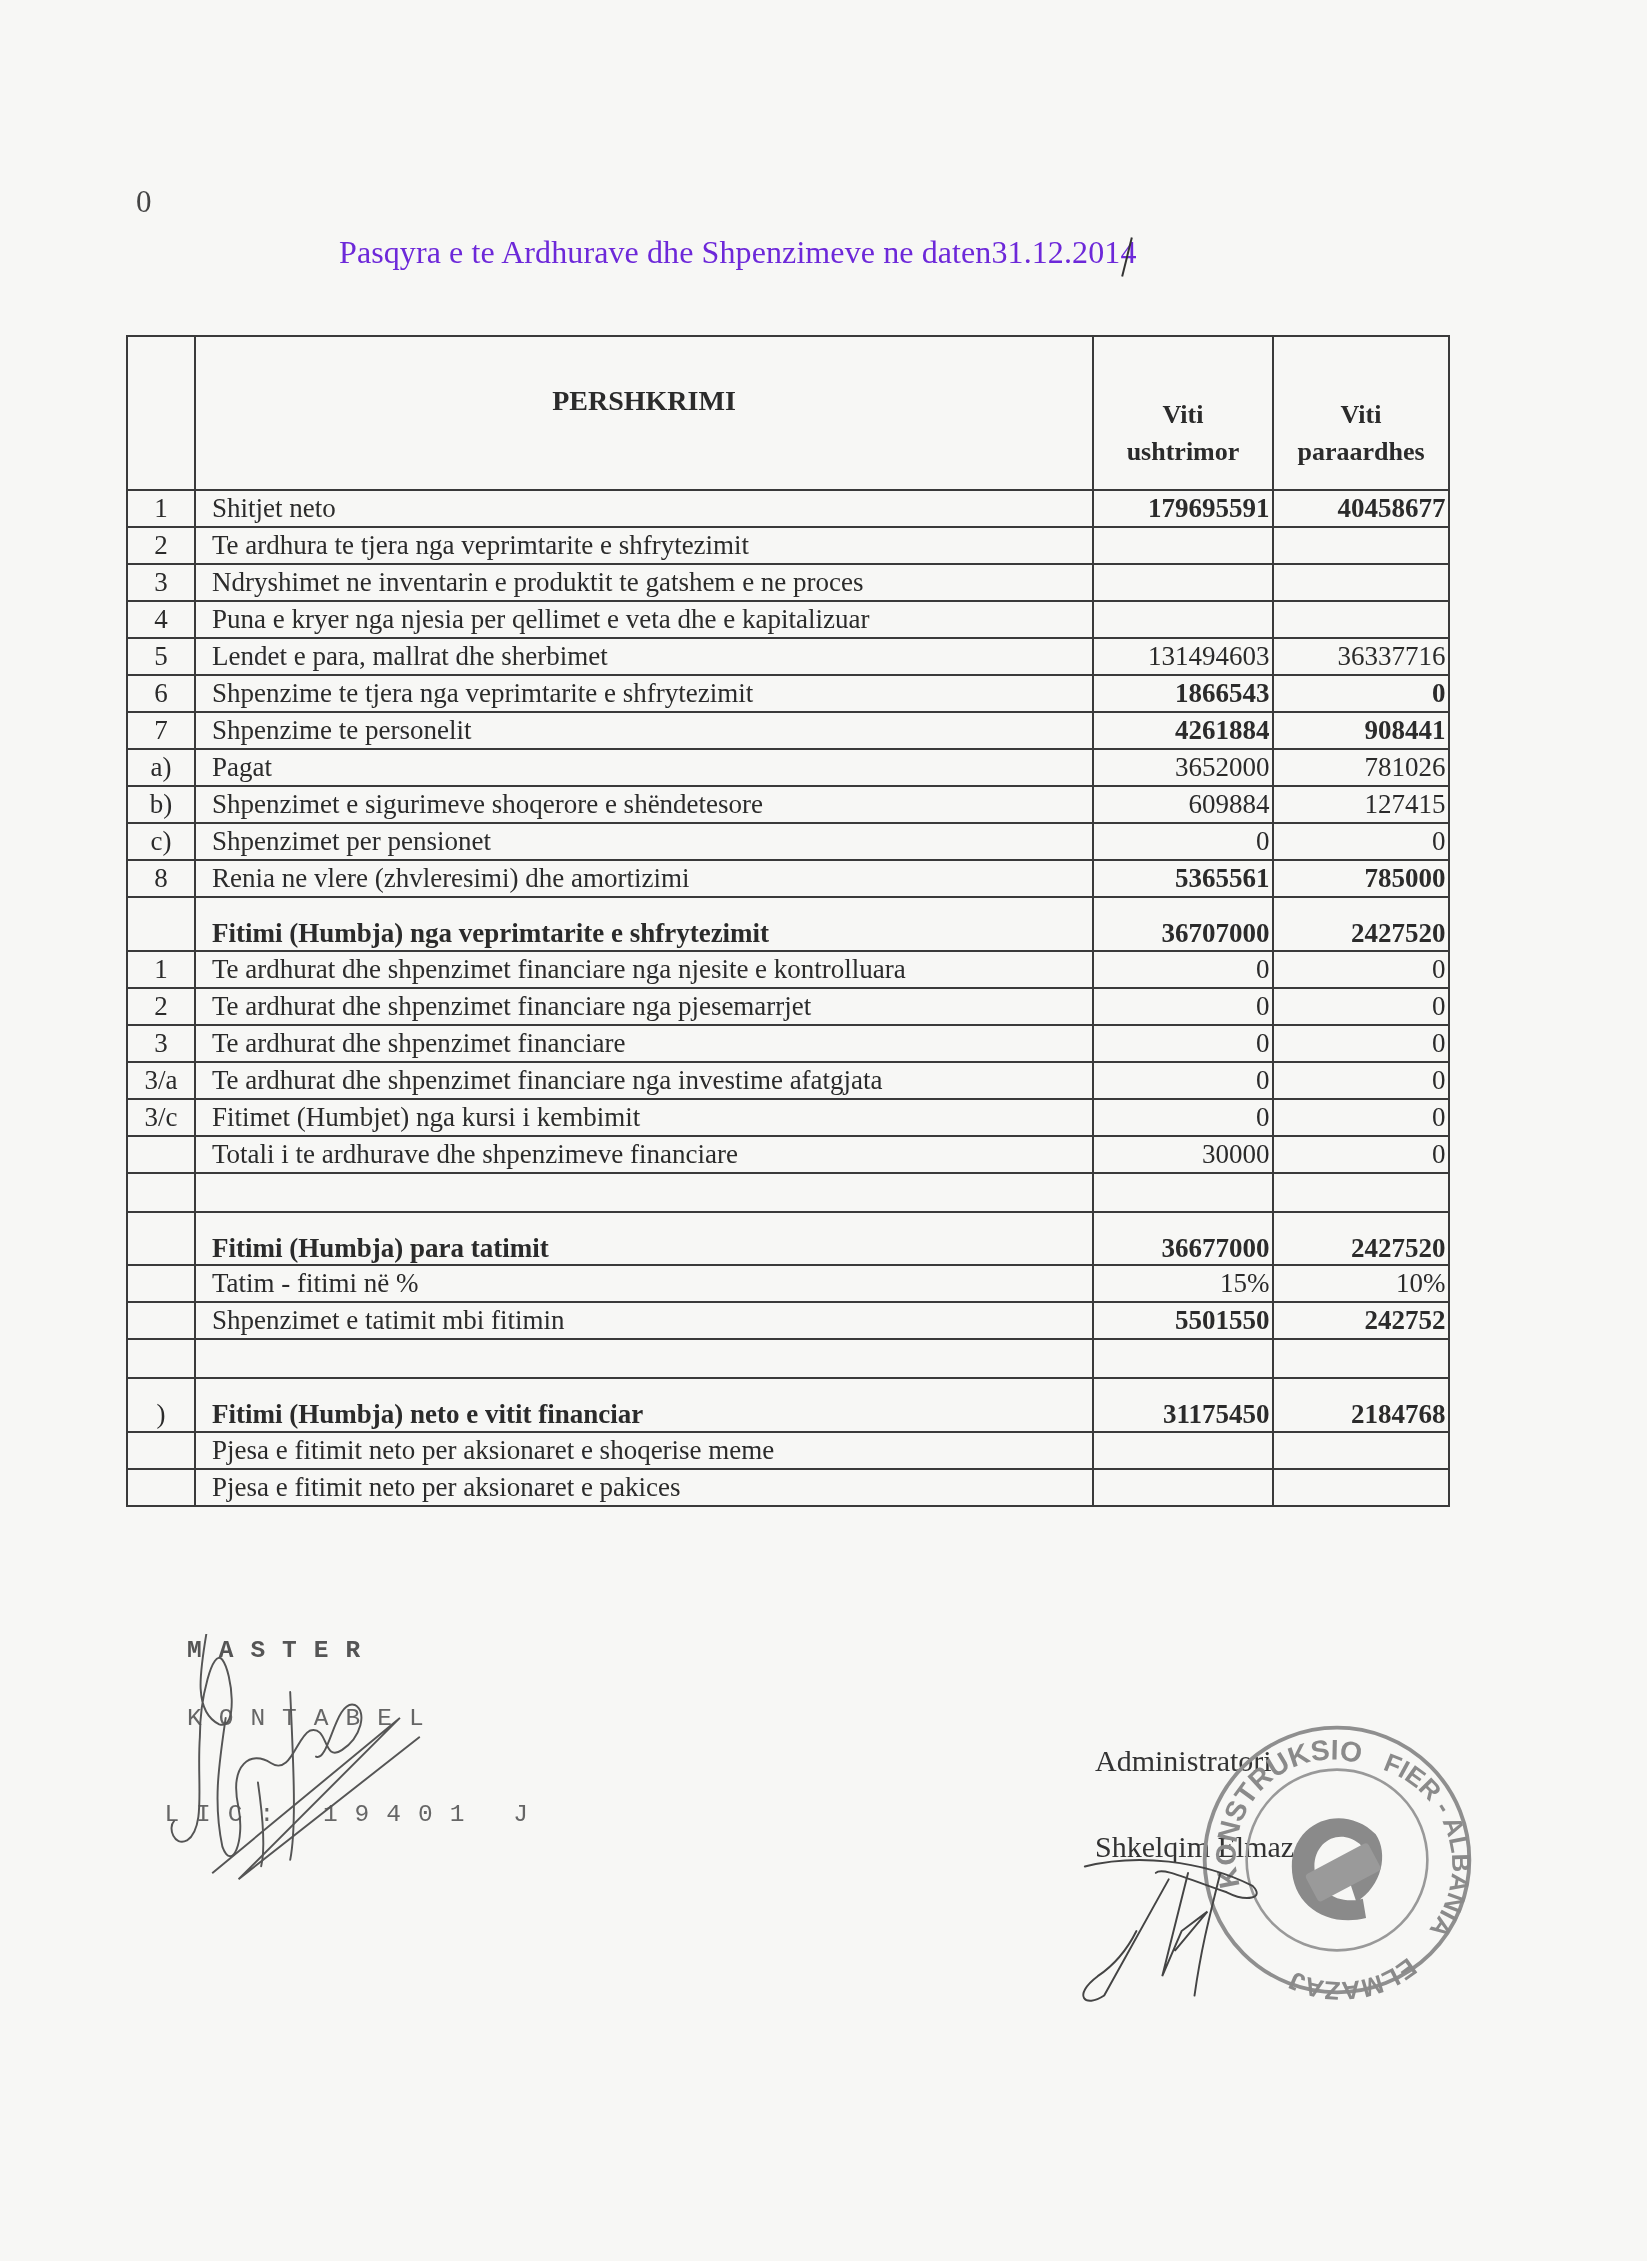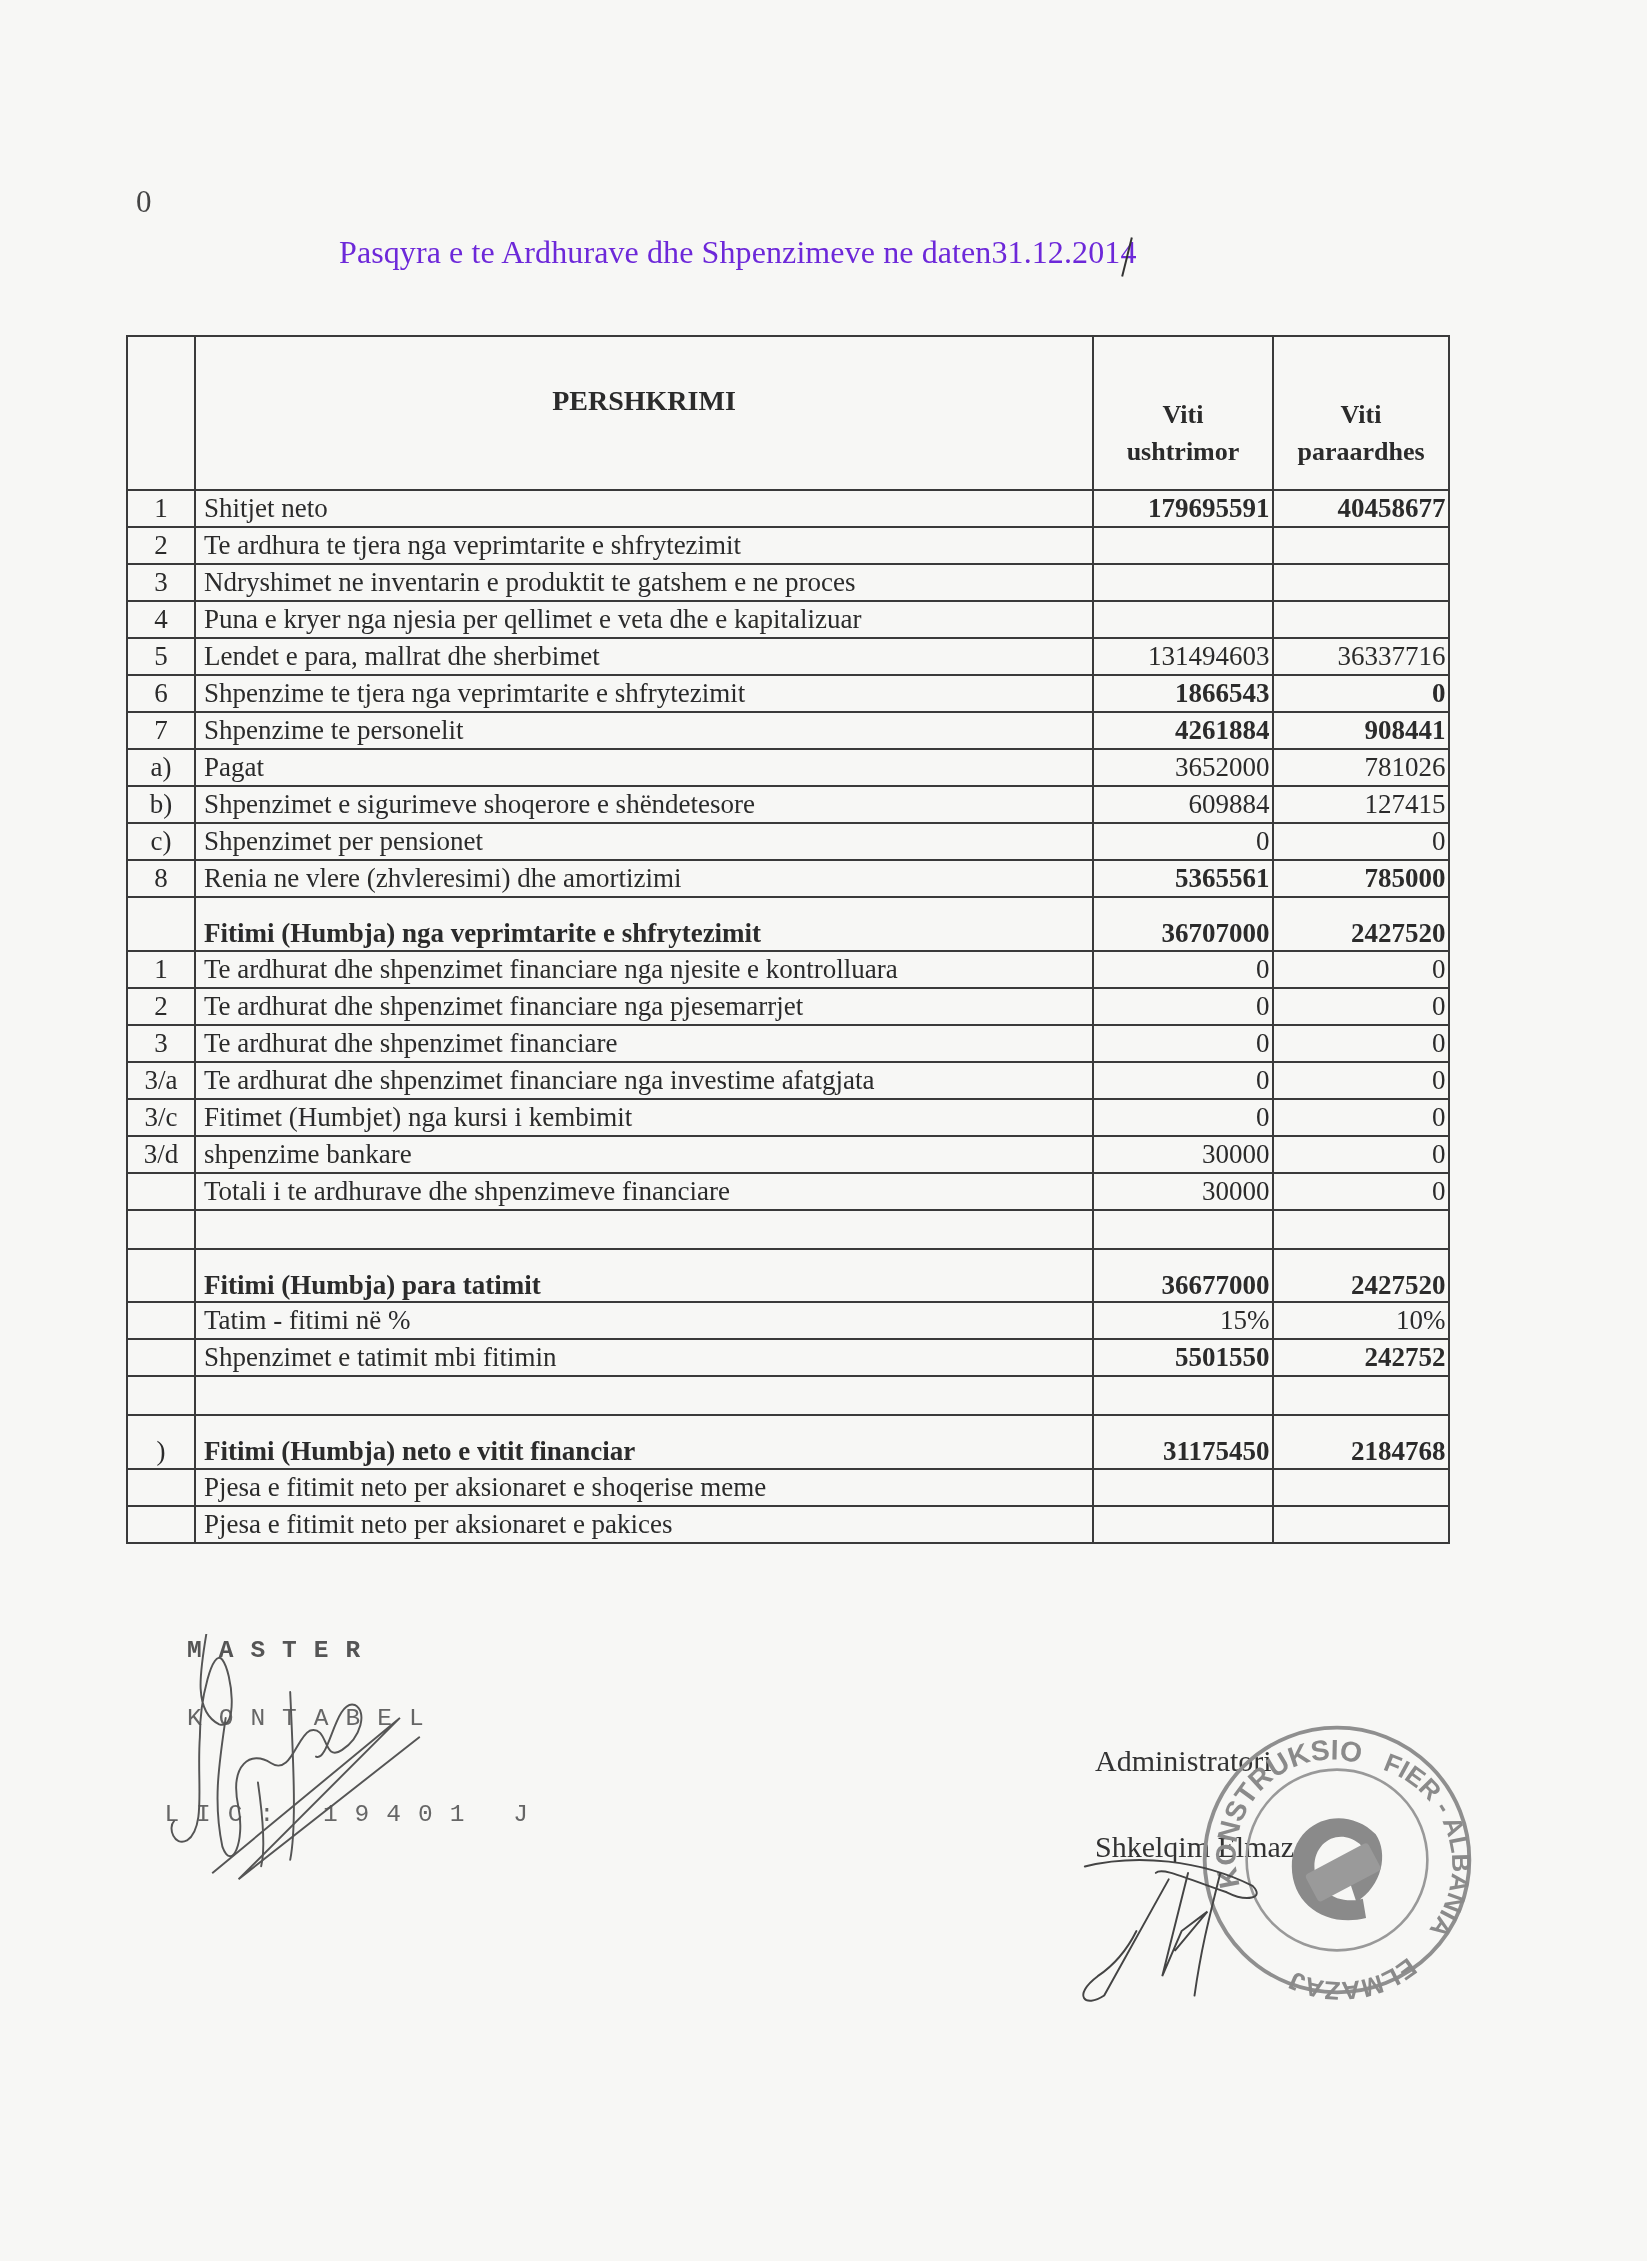--- a/index.html
+++ b/index.html
@@ -33,21 +33,21 @@
   col.c-num { width:68px; }
   col.c-desc { width:898px; }
   col.c-v1 { width:180px; }
   col.c-v2 { width:176px; }
 
   tr.hdr th { height:127px; font-weight:bold; vertical-align:bottom; }
   tr.hdr th.h-desc { font-size:28px; vertical-align:middle; padding-bottom:25px; text-align:center; }
   tr.hdr th.h-year { font-size:26px; text-align:center; line-height:1.45; padding-bottom:18px; }
   tr.row td { height:35px; }
   tr.row td.num { text-align:center; padding:0 1.3px; }
-  tr.row td.desc { text-align:left; padding-left:8px; }
+  tr.row td.desc { text-align:left; padding-left:16px; }
   tr.row td.val { text-align:right; padding-right:2.6px; }
   tr.row.bold td.desc, tr.row.bold td.val { font-weight:bold; }
   tr.row.boldvals td.val { font-weight:bold; }
   tr.row.tall td { height:49px; vertical-align:bottom; padding-bottom:2.6px; }
   tr.row.spacer td { height:37px; }
 
   .accountant {
     position:absolute; left:187px; top:1637px; width:323px; height:233px;
     font-family:"Liberation Mono", "DejaVu Sans Mono", monospace; color:#666;
   }
@@ -191,26 +191,20 @@
         <td class="val">0</td>
         <td class="val">0</td>
       </tr>
       <tr class="row">
         <td class="num">3/c</td>
         <td class="desc">Fitimet (Humbjet) nga kursi i kembimit</td>
         <td class="val">0</td>
         <td class="val">0</td>
       </tr>
       <tr class="row">
-        <td class="num">3/d</td>
-        <td class="desc"> shpenzime bankare</td>
-        <td class="val">30000</td>
-        <td class="val">0</td>
-      </tr>
-      <tr class="row">
         <td class="num"></td>
         <td class="desc">Totali i te ardhurave dhe shpenzimeve financiare</td>
         <td class="val">30000</td>
         <td class="val">0</td>
       </tr>
       <tr class="row spacer">
         <td class="num"></td>
         <td class="desc"></td>
         <td class="val"></td>
         <td class="val"></td>

